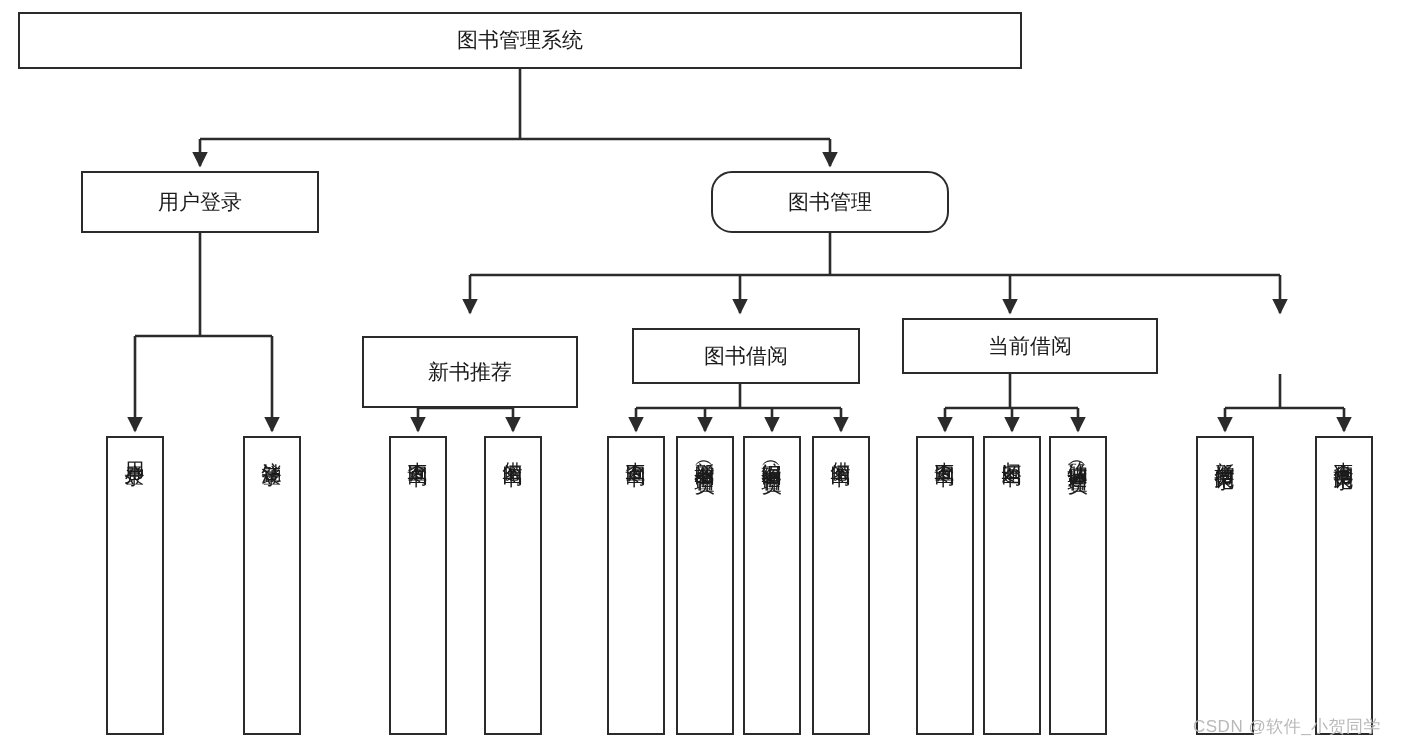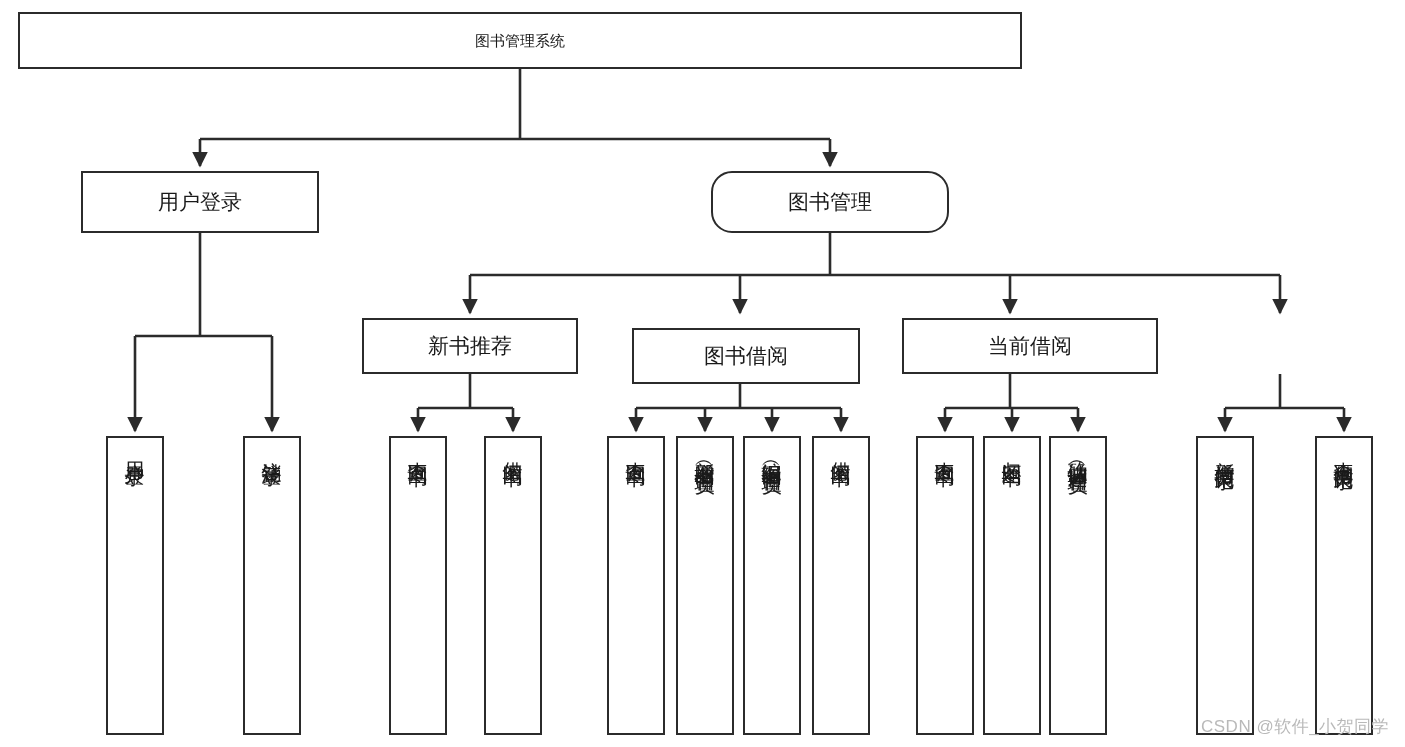--- a/index.html
+++ b/index.html
@@ -34,21 +34,21 @@
     align-items: center;
     justify-content: center;
     text-align: center;
     color: #1a1a1a;
     line-height: 1.18;
   }
   .node.horiz {
     font-size: 21px;
   }
   .node.root {
-    font-size: 15px;
+    font-size: 21px;
   }
   .node.leaf {
     font-size: 20px;
     padding: 8px 2px;
     align-items: flex-start;
     justify-content: center;
   }
   .vtext {
     writing-mode: vertical-rl;
     text-orientation: upright;
@@ -123,21 +123,21 @@
     <span>图书管理系统</span>
   </div>
 
   <div class="node horiz" style="left:81px; top:171px; width:238px; height:62px;">
     <span>用户登录</span>
   </div>
   <div class="node horiz" style="left:711px; top:171px; width:238px; height:62px;border-radius:21px;">
     <span>图书管理</span>
   </div>
 
-  <div class="node horiz" style="left:362px; top:318px; width:216px; height:56px;">
+  <div class="node horiz" style="left:362px; top:336px; width:216px; height:72px;">
     <span>新书推荐</span>
   </div>
   <div class="node horiz" style="left:632px; top:328px; width:228px; height:56px;">
     <span>图书借阅</span>
   </div>
   <div class="node horiz" style="left:902px; top:318px; width:256px; height:56px;">
     <span>当前借阅</span>
   </div>
 
   <div class="node leaf" style="left:106px; top:436px; width:58px; height:299px;">
@@ -177,15 +177,15 @@
     <span class="vtext">确认归还（管理员）</span>
   </div>
 
   <div class="node leaf" style="left:1196px; top:436px; width:58px; height:299px;">
     <span class="vtext">新增借阅记录</span>
   </div>
   <div class="node leaf" style="left:1315px; top:436px; width:58px; height:299px;">
     <span class="vtext">查询借阅记录</span>
   </div>
 
-  <div class="watermark" style="left:1193px; top:715px;margin-left:8px;">CSDN @软件_小贺同学</div>
+  <div class="watermark" style="left:1193px; top:715px;">CSDN @软件_小贺同学</div>
 
 </div>
 
 </body></html>

